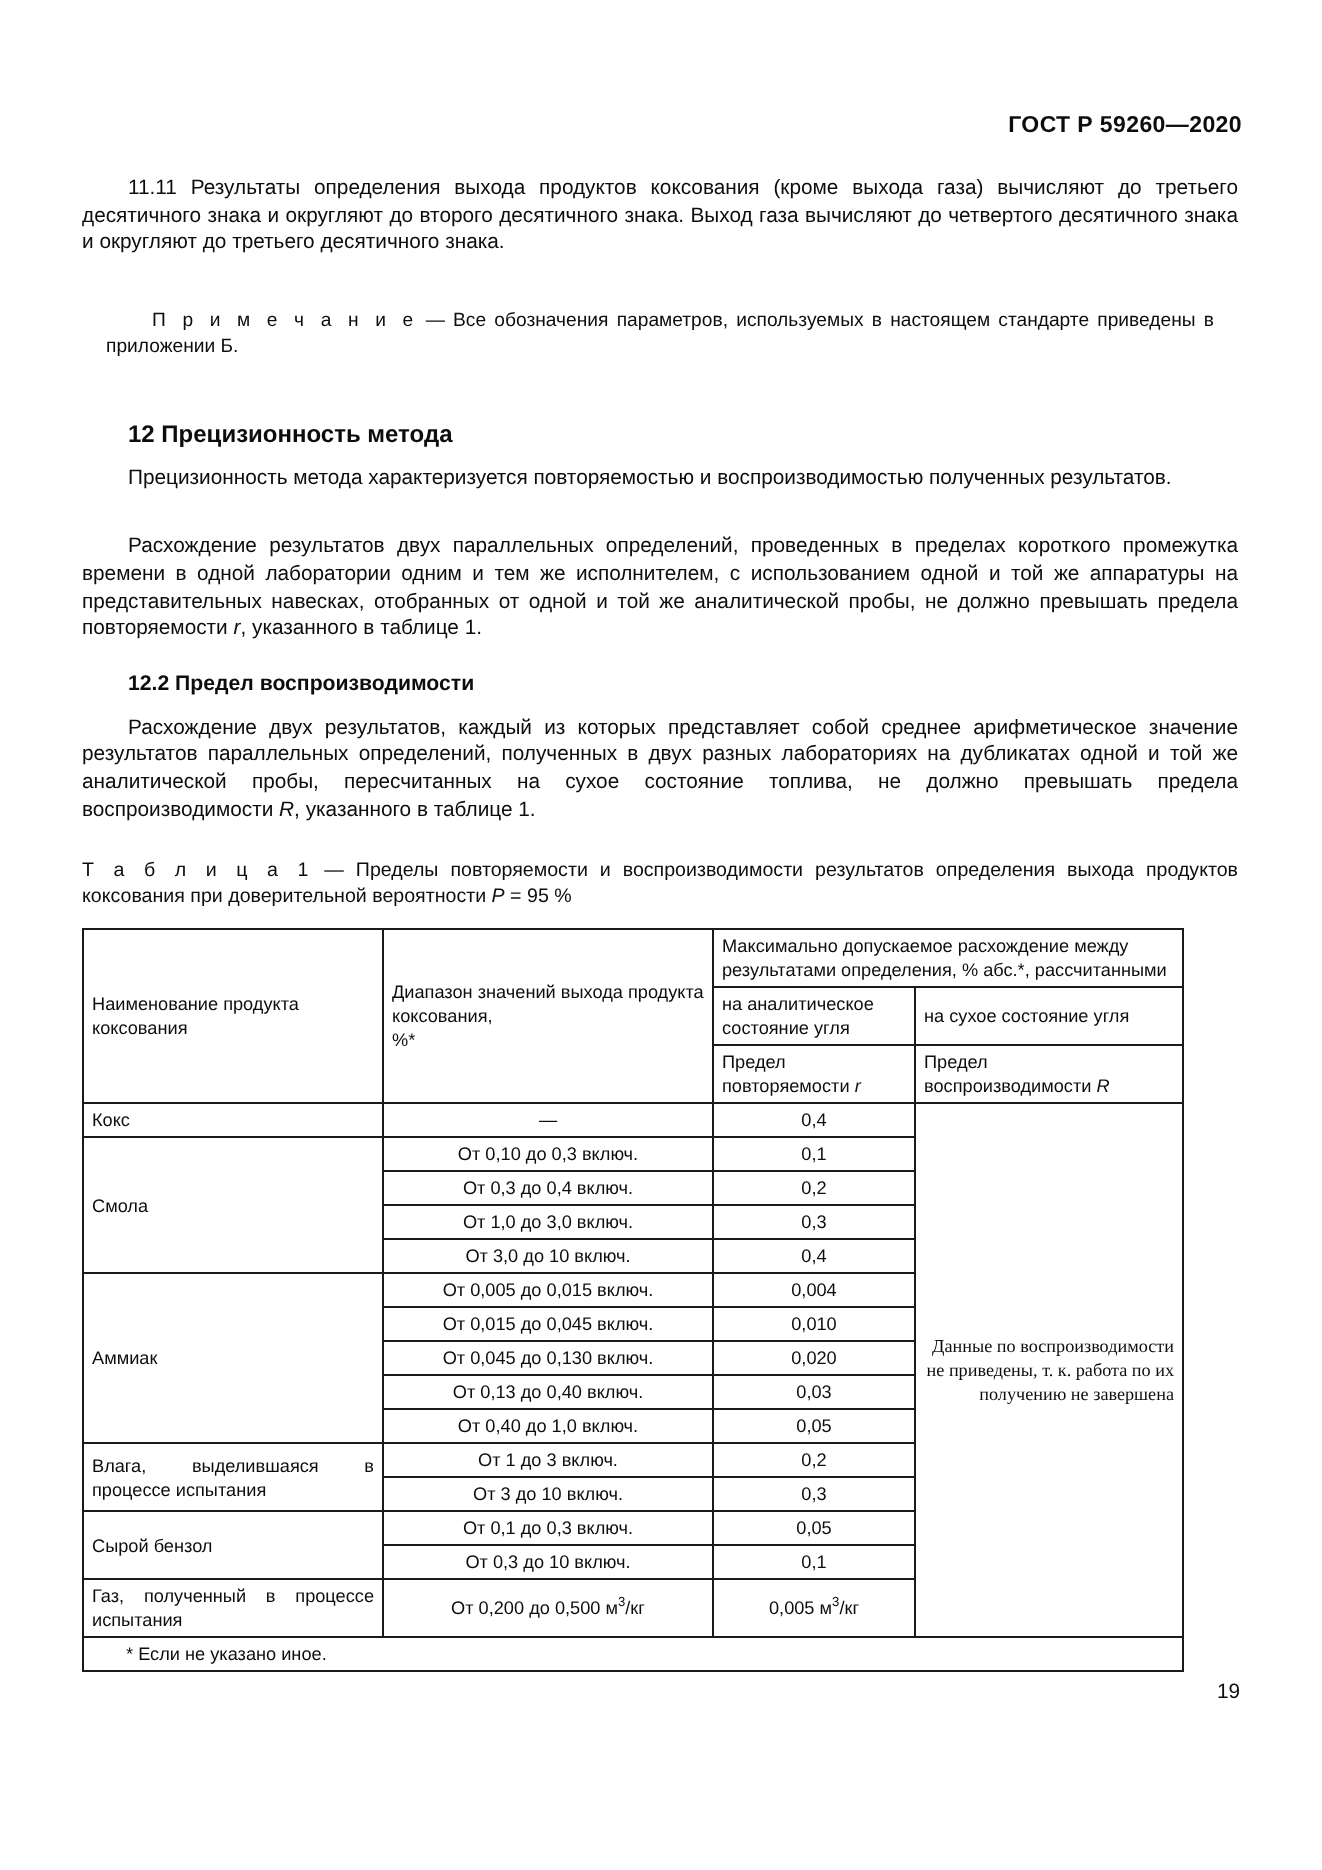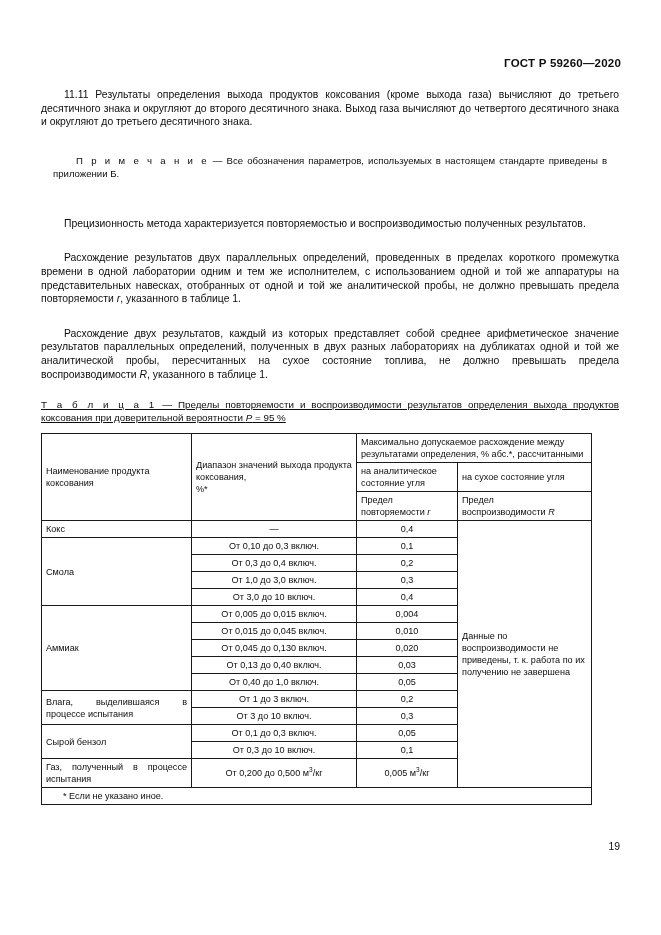--- a/index.html
+++ b/index.html
@@ -79,21 +79,20 @@
     margin: 0;
     text-indent: 23px;
     line-height: 15px;
   }
 
   .table-caption {
     font-size: 9.8px;
     line-height: 13px;
     text-align: justify;
     margin: 0;
-    text-decoration: underline;
   }
   .table-caption .cap-label {
     letter-spacing: 1.9px;
   }
 
   
   table.data-table {
     border-collapse: collapse;
     width: 550px;
     margin-top: 9px;
@@ -129,25 +128,26 @@
     padding-left: 5px;
     line-height: 12.6px;
   }
   td.name-cell.justify {
     text-align: justify;
     text-align-last: left;
   }
   td.range-cell { text-align: center; }
   td.val-cell   { text-align: center; }
   td.note-cell {
-    text-align: left;
+    text-align: right;
     vertical-align: top;
     padding-top: 3px;
     line-height: 13.4px;
     font-size: 9.1px;
+    font-family: Liberation Serif, serif;
   }
   td.footnote-cell {
     text-align: left;
     padding: 3px 5px 3px 5px;
     font-size: 9.1px;
   }
   td.footnote-cell .fn-inner { padding-left: 17px; }
 
   sup.sup { font-size: 0.72em; vertical-align: super; line-height: 0; }
   i.ital { font-style: italic; }
@@ -171,34 +171,36 @@
 
 
     <p class="para">11.11 Результаты определения выхода продуктов коксования (кроме выхода газа) вычисляют до третьего десятичного знака и округляют до второго десятичного знака. Выход газа вычисляют до четвертого десятичного знака и округляют до третьего десятичного знака.</p>
 
     <div class="gap-md"></div>
 
     <p class="note"><span class="note-label">П р и м е ч а н и е</span><span> — Все обозначения параметров, используемых в настоящем стандарте приведены в приложении Б.</span></p>
 
     <div class="gap-lg"></div>
 
+    <h2 class="section-title">12 Прецизионность метода</h2>
 
     <div class="gap-sm"></div>
 
     <p class="para">Прецизионность метода характеризуется повторяемостью и воспроизводимостью полученных результатов.</p>
 
     <div class="gap-md"></div>
 
 
     <div class="gap-sm"></div>
 
     <p class="para">Расхождение результатов двух параллельных определений, проведенных в пределах короткого промежутка времени в одной лаборатории одним и тем же исполнителем, с использованием одной и той же аппаратуры на представительных навесках, отобранных от одной и той же аналитической пробы, не должно превышать предела повторяемости <i class="ital">r</i>, указанного в таблице 1.</p>
 
     <div class="gap-md"></div>
 
+    <h3 class="subsection-title">12.2 Предел воспроизводимости</h3>
 
     <div class="gap-sm"></div>
 
     <p class="para">Расхождение двух результатов, каждый из которых представляет собой среднее арифметическое значение результатов параллельных определений, полученных в двух разных лабораториях на дубликатах одной и той же аналитической пробы, пересчитанных на сухое состояние топлива, не должно превышать предела воспроизводимости <i class="ital">R</i>, указанного в таблице 1.</p>
 
     <div class="gap-lg"></div>
 
     <p class="table-caption"><span class="cap-label">Т а б л и ц а  1</span><span> — Пределы повторяемости и воспроизводимости результатов определения выхода продуктов коксования при доверительной вероятности <i class="ital">P</i> = 95 %</span></p>
 
     <table class="data-table">

